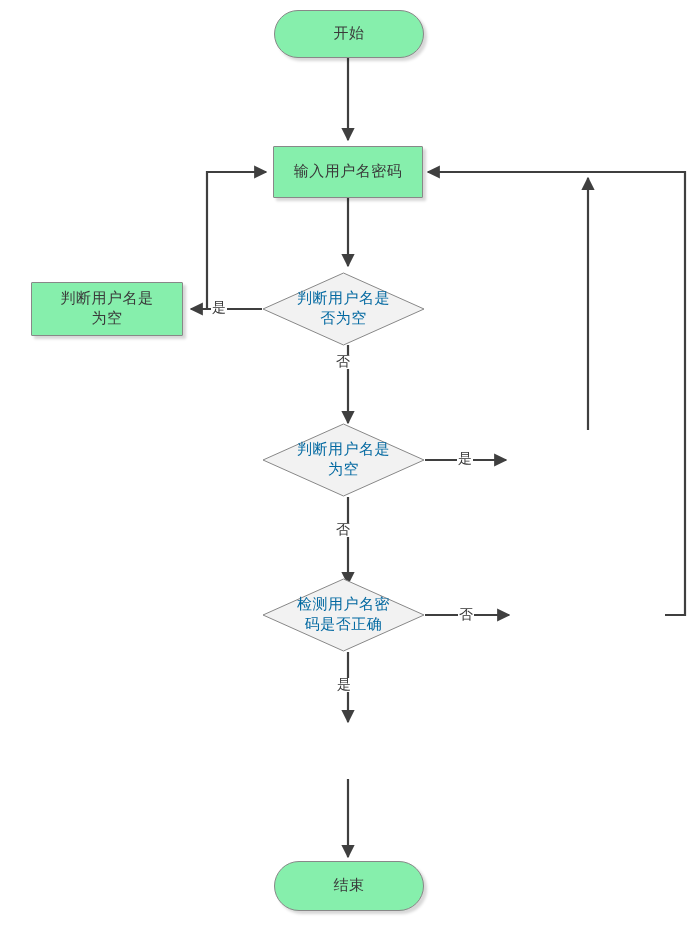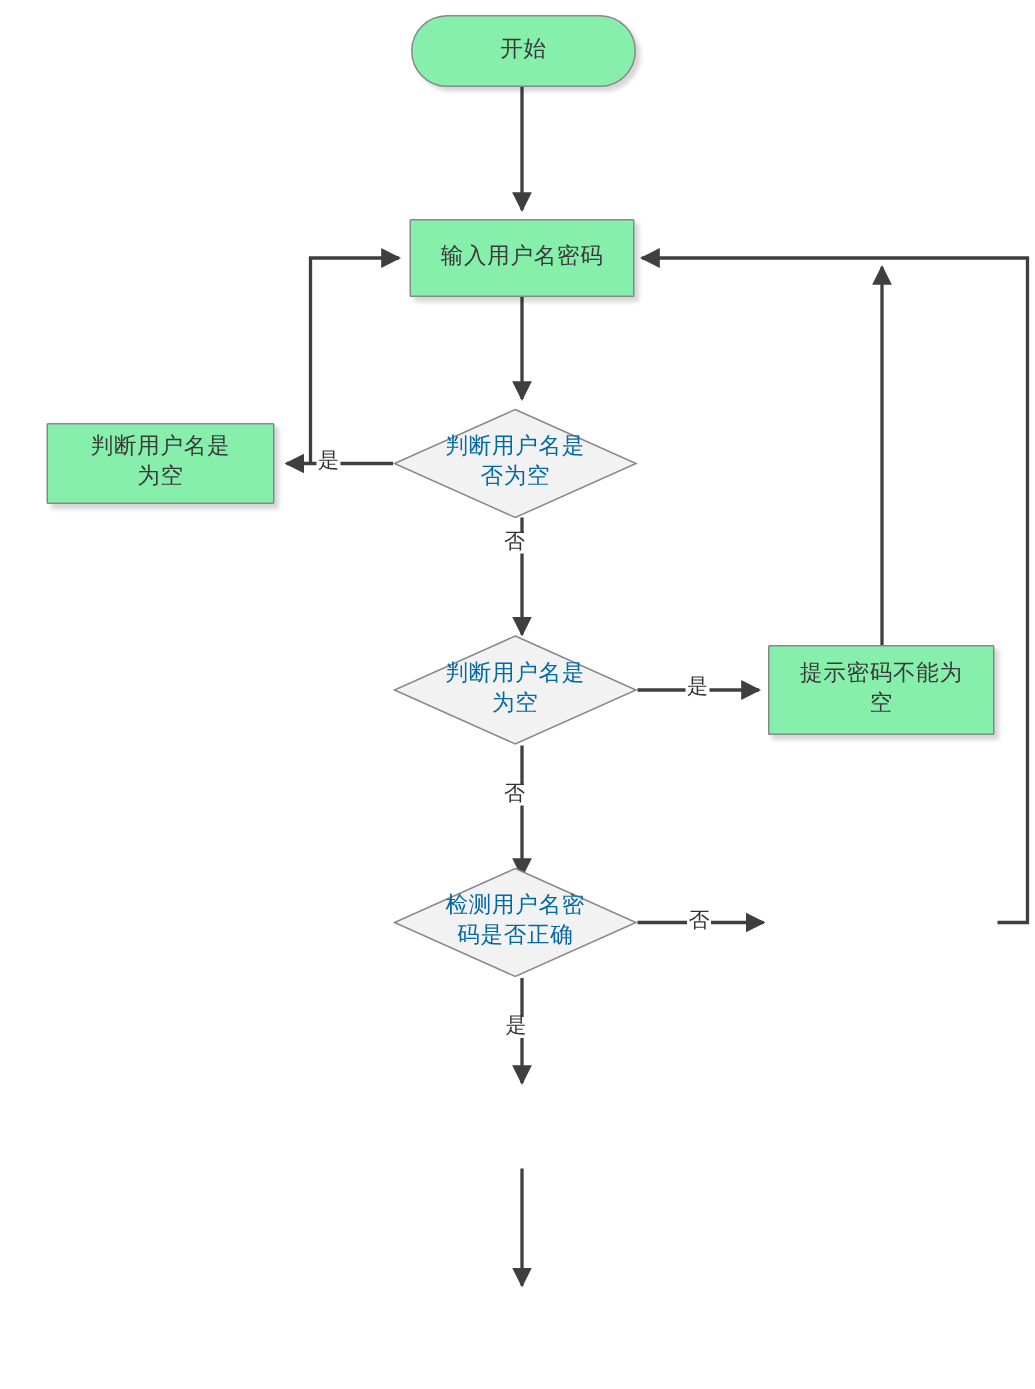--- a/index.html
+++ b/index.html
@@ -148,35 +148,34 @@
   </div>
 
   <div class="diamond" style="left:262px; top:423px; width:163px; height:74px;">
     <svg width="163" height="74" viewBox="0 0 163 74">
       <polygon points="81.5,1 162,37 81.5,73 1,37" fill="#f2f2f2" stroke="#888888" stroke-width="1"></polygon>
     </svg>
     <div class="diamond-label">判断用户名是
 为空</div>
   </div>
 
-  <div class="node process" style="left:512px; top:430px; width:151px; height:60px;">
-    <span class="node-label">提示密码不能为
-空</span>
-  </div>
 
   <div class="diamond" style="left:262px; top:578px; width:163px; height:74px;">
     <svg width="163" height="74" viewBox="0 0 163 74">
       <polygon points="81.5,1 162,37 81.5,73 1,37" fill="#f2f2f2" stroke="#888888" stroke-width="1"></polygon>
     </svg>
     <div class="diamond-label">检测用户名密
 码是否正确</div>
   </div>
 
 
 
+  <div class="node terminal" style="left:274px; top:861px; width:150px; height:50px;">
+    <span class="node-label">结束</span>
+  </div>
 
   <div class="edge-label" style="left:211px; top:301px;">是</div>
 
   <div class="edge-label" style="left:335px; top:355px;">否</div>
 
   <div class="edge-label" style="left:457px; top:452px;">是</div>
 
   <div class="edge-label" style="left:335px; top:523px;">否</div>
 
   <div class="edge-label" style="left:458px; top:608px;">否</div>

